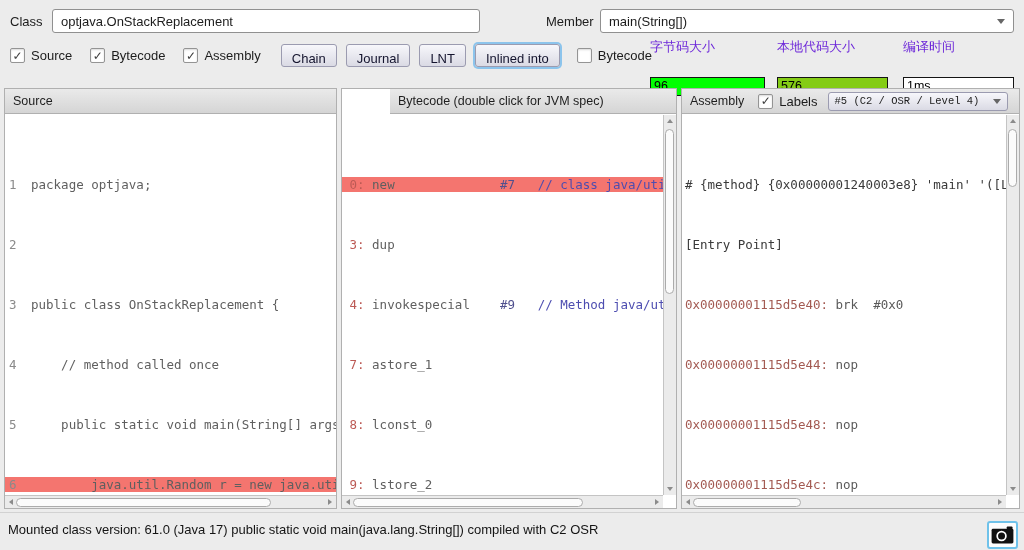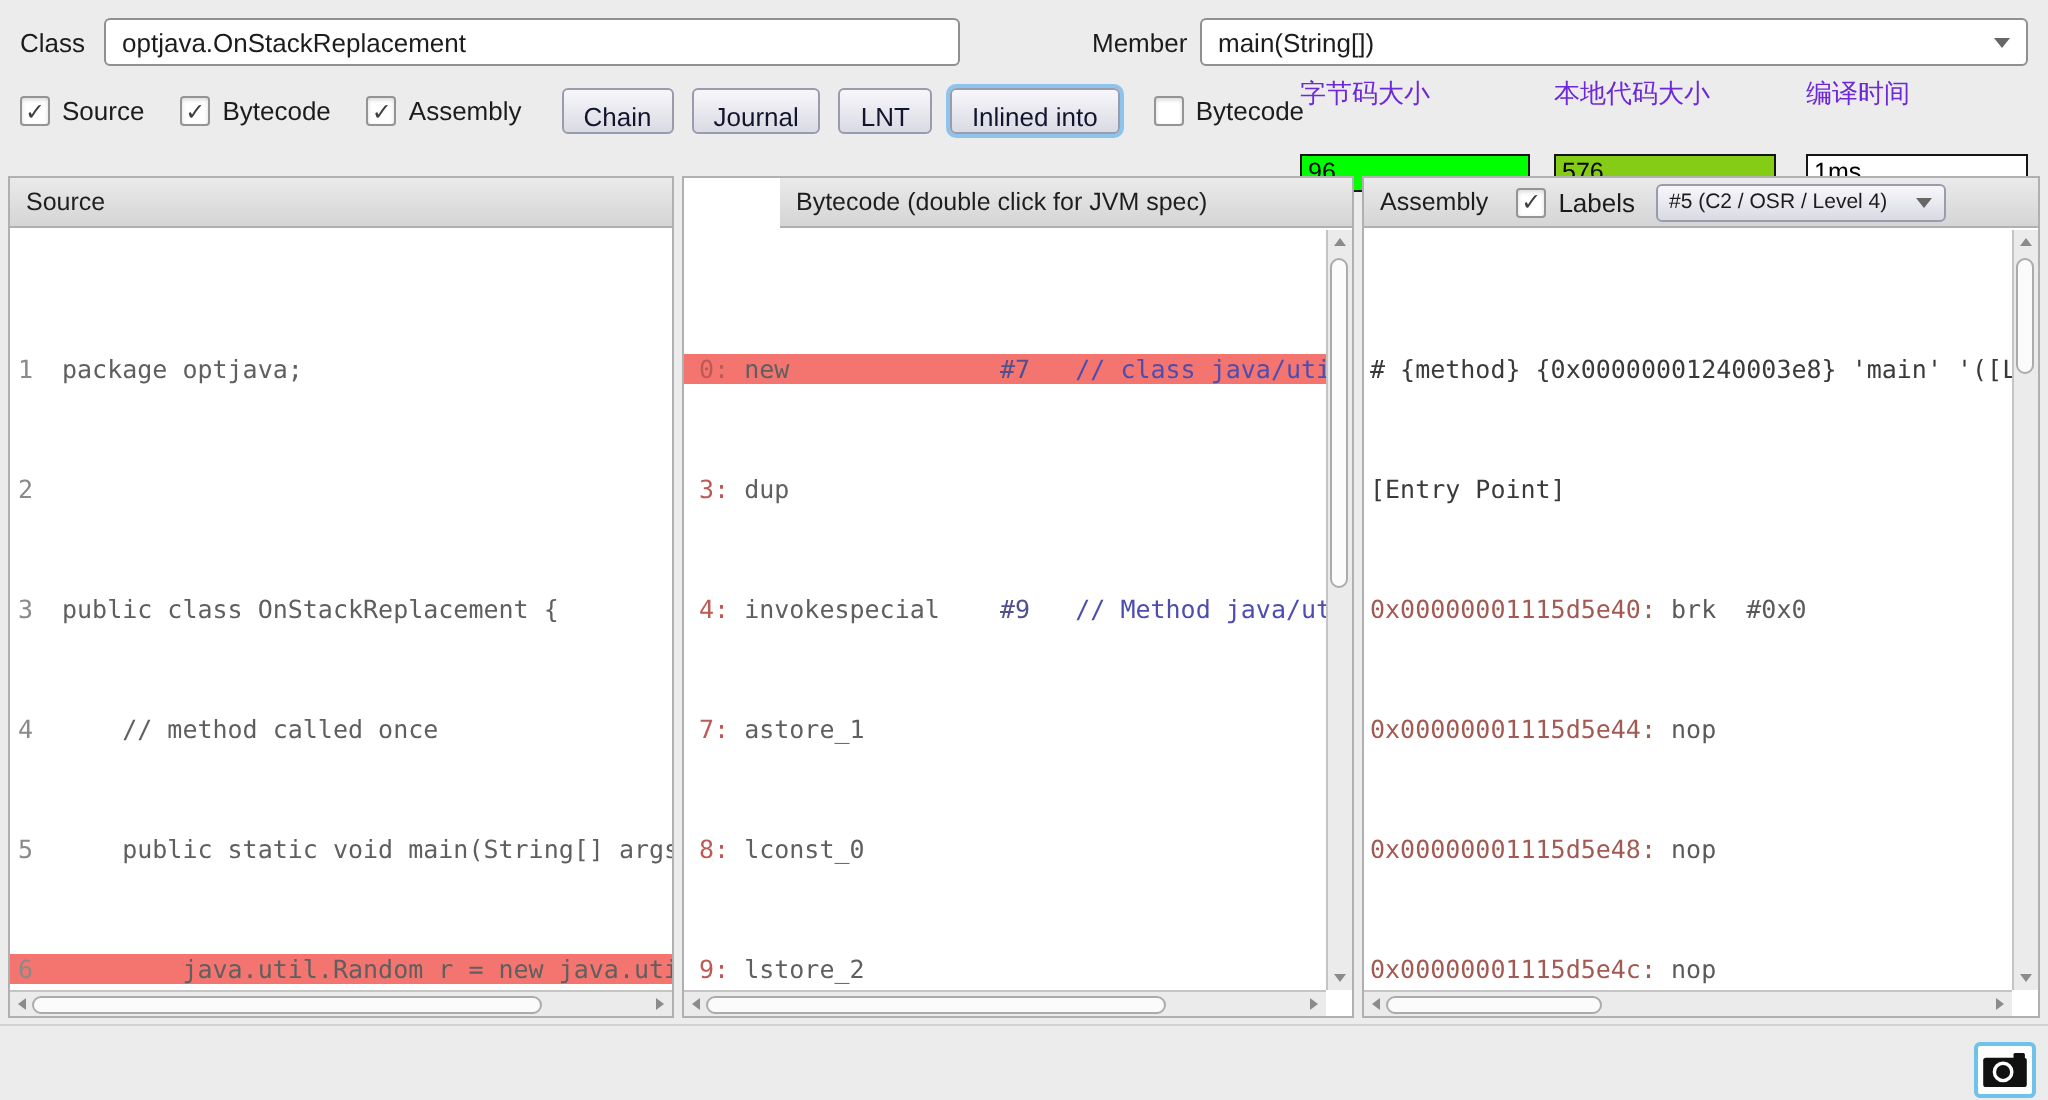--- a/index.html
+++ b/index.html
@@ -65,21 +65,21 @@
   .arr { width:0; height:0; }
   .arr.left  { border-top:3px solid transparent; border-bottom:3px solid transparent; border-right:4px solid #8b8b8b; margin-left:4px; }
   .arr.right { border-top:3px solid transparent; border-bottom:3px solid transparent; border-left:4px solid #8b8b8b; margin-left:auto; margin-right:4px; }
   .arr.up    { border-left:3px solid transparent; border-right:3px solid transparent; border-bottom:4px solid #8b8b8b; position:absolute; top:4px; left:3px; }
   .arr.down  { border-left:3px solid transparent; border-right:3px solid transparent; border-top:4px solid #8b8b8b; position:absolute; bottom:4px; left:3px; }
 
   
   .asm-select { margin-left:10px; height:19px; border:1px solid #9b9bb0; border-radius:3px;
                 background:linear-gradient(#f7f7fb,#dadae4); display:inline-flex; align-items:center;
                 padding:0 6px; font-size:10.5px; color:#1c1c1c; }
-  .asm-select .val { margin-right:14px; }
+  .asm-select .val { margin-right:14px;font-family:Liberation Mono, monospace; }
 
   
   .statusbar { position:absolute; left:0; right:0; top:512px; height:38px; background:#ececec;
                border-top:1px solid #d2d2d2; }
   .statusbar .stext { position:absolute; left:8px; top:9px; font-size:13px; color:#141414; }
   .cam-btn { position:absolute; right:6px; top:8px; width:31px; height:28px; background:#fdfdfd;
              border:2px solid #6fc2ea; border-radius:3px; display:flex; align-items:center; justify-content:center; }
 </style>
 </head>
 <body>
@@ -362,20 +362,21 @@
     <span class="arr down"></span>
   </div>
   <div class="hscroll" style="right:13px;">
     <span class="arr left"></span>
     <span class="thumb-h" style="width:108px;"></span>
     <span class="arr right"></span>
   </div>
 </div>
 
 <div class="statusbar">
+  <div class="stext">Mounted class version: 61.0 (Java 17) public static void main(java.lang.String[]) compiled with C2 OSR</div>
   <div class="cam-btn">
     <svg width="23" height="18" viewBox="0 0 24 19">
       <rect x="0.5" y="3" width="23" height="15.5" rx="1.5" fill="#111"></rect>
       <rect x="16.5" y="0.5" width="6" height="3.5" rx="0.8" fill="#111"></rect>
       <circle cx="11" cy="10.5" r="4.6" fill="none" stroke="#fff" stroke-width="1.8"></circle>
     </svg>
   </div>
 </div>
 
 </body></html>

